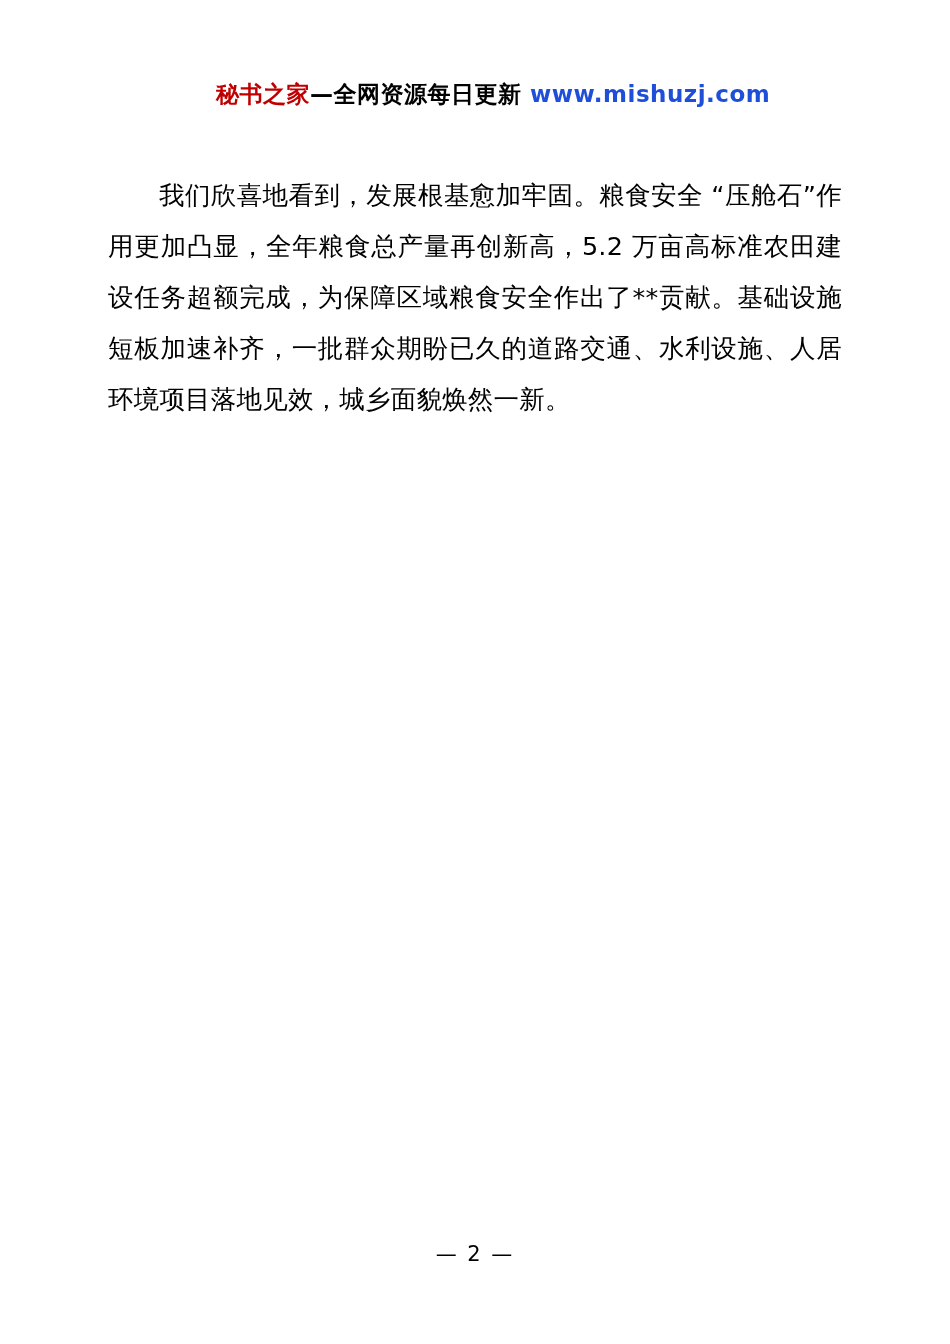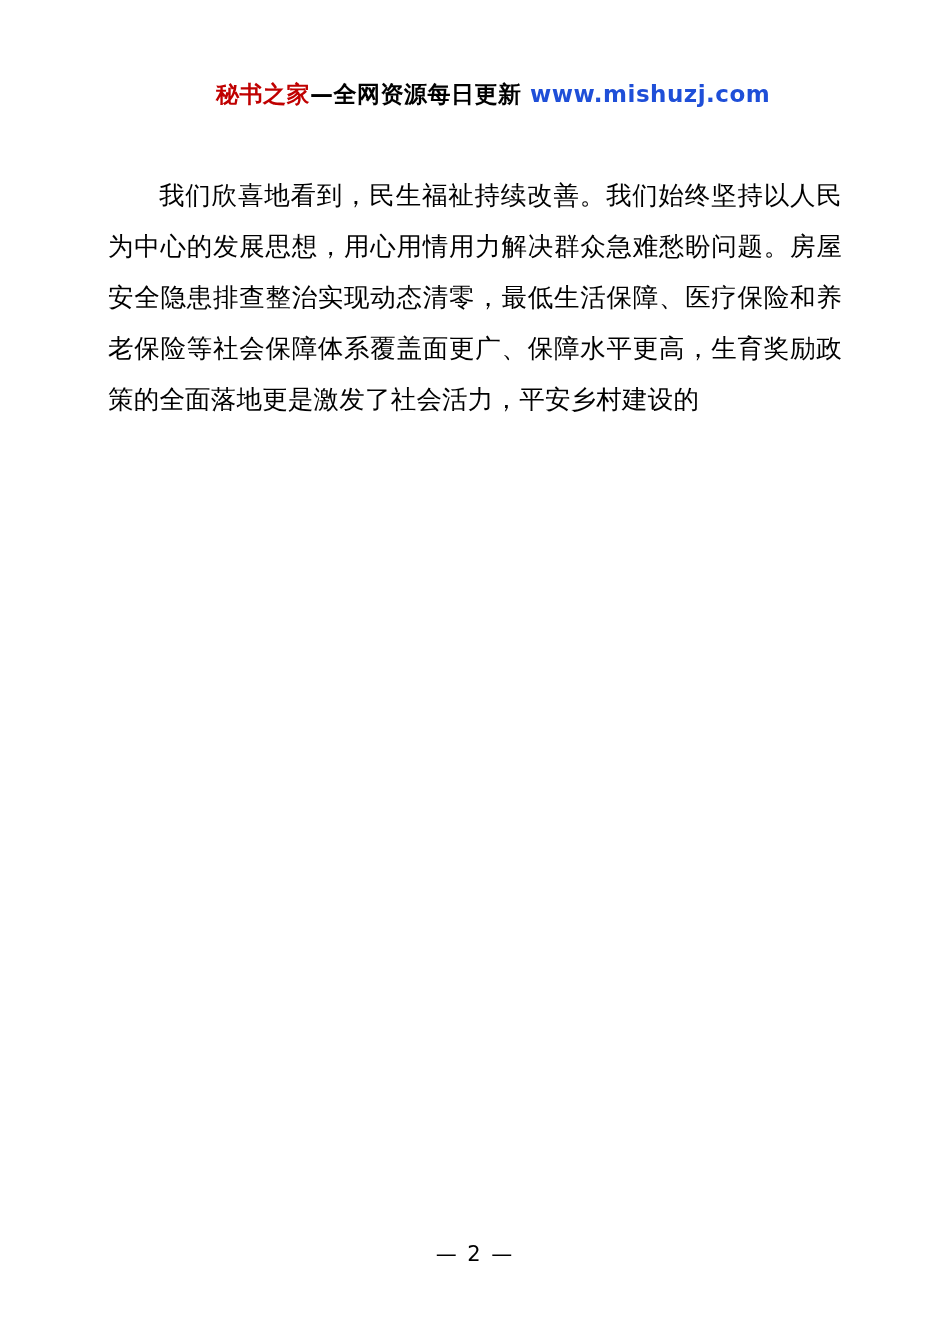--- a/index.html
+++ b/index.html
@@ -70,18 +70,18 @@
 </head>
 <body>
 
 <div class="page">
 
   <div class="header">
     <span class="brand">秘书之家</span><span class="tagline">—全网资源每日更新 </span><span class="url">www.mishuzj.com</span>
   </div>
 
   <div class="body-text">
-    <p class="indent">我们欣喜地看到，民生福祉持续改善。我们始终坚持以人民为中心的发展思想，用心用情用力解决群众急难愁盼问题。房屋安全隐患排查整治实现动态清零，最低生活保障、医疗保险和养老保险等社会保障体系覆盖面更广、保障水平更高，生育奖励政策的全面落地更是激发了社会活力，平安乡村建设的</p>
+    <p class="indent">我们欣喜地看到，发展根基愈加牢固。粮食安全 “压舱石”作用更加凸显，全年粮食总产量再创新高，5.2 万亩高标准农田建设任务超额完成，为保障区域粮食安全作出了**贡献。基础设施短板加速补齐，一批群众期盼已久的道路交通、水利设施、人居环境项目落地见效，城乡面貌焕然一新。</p>
   </div>
 
   <div class="page-number">— 2 —</div>
 
 </div>
 
 </body></html>

